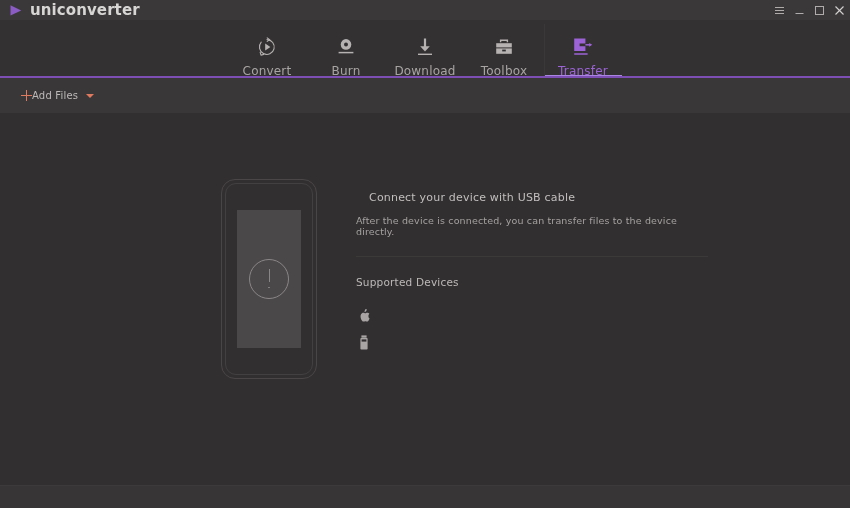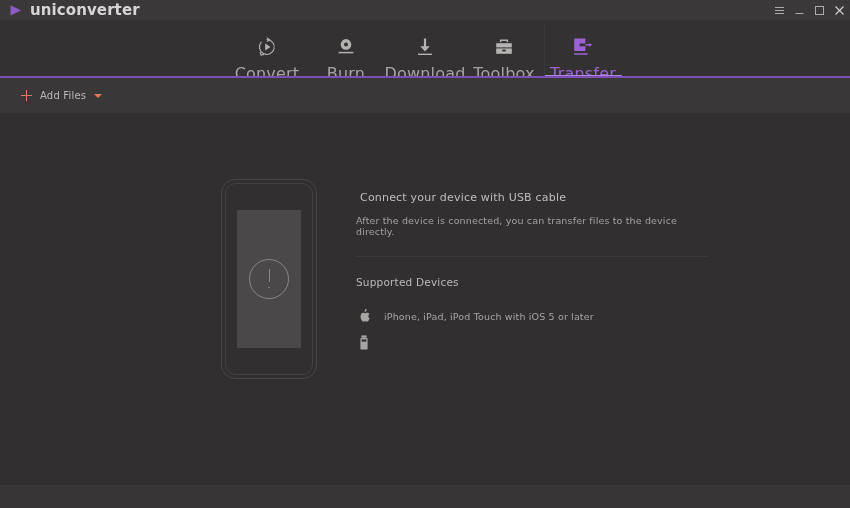--- a/index.html
+++ b/index.html
@@ -98,21 +98,21 @@
     position: relative;
   }
   .navitem .navicon {
     height: 20px;
     display: flex;
     align-items: center;
     justify-content: center;
     margin-bottom: 7px;
   }
   .navitem .navlabel {
-    font-size: 16px;
+    font-size: 12px;
     color: #a8a4a4;
     letter-spacing: .2px;
   }
   .navitem.active .navlabel { color: #9b63d6; }
   .navitem.active::before {
     content: "";
     position: absolute;
     left: 0;
     top: 4px;
     bottom: 0;
@@ -144,21 +144,20 @@
     background: #3a3738;
     flex: 0 0 auto;
     display: flex;
     align-items: center;
     padding-left: 21px;
     box-sizing: border-box;
   }
   .addfiles {
     display: flex;
     align-items: center;
-    gap: 8px;
     cursor: default;
   }
   .plus-icon {
     width: 11px;
     height: 11px;
     position: relative;
   }
   .plus-icon::before, .plus-icon::after {
     content: "";
     position: absolute;
@@ -257,21 +256,21 @@
   .infopanel {
     position: absolute;
     left: 356px;
     top: 78px;
     width: 352px;
   }
   .info-title {
     font-size: 11px;
     color: #c2bebe;
     letter-spacing: .2px;
-    margin: 0 0 11px 4px;
+    margin: 0 0 11px 13px;
     font-weight: normal;
   }
   .info-sub {
     font-size: 9.5px;
     color: #a5a1a1;
     letter-spacing: .15px;
     margin: 0 0 0 0;
   }
   .divider {
     height: 1px;
@@ -461,21 +460,20 @@
 
         <ul class="devlist">
 
           <li class="devitem">
             <span class="devicon">
               <svg width="12" height="14" viewBox="0 0 12 14">
                 <path d="M6.5 0.2 C6.0 0.9 5.4 1.9 5.6 2.9 C6.5 3.0 7.2 2.2 7.5 1.5 C7.8 0.9 7.6 0.3 7.5 0.1 C7.2 0.0 6.8 0.0 6.5 0.2 Z" fill="#a9a5a5"></path>
                 <path d="M9.4 7.1 C9.4 5.7 10.2 5.0 10.4 4.8 C9.8 4.0 8.9 3.8 8.5 3.8 C7.6 3.7 6.7 4.3 6.3 4.3 C5.9 4.3 5.1 3.8 4.4 3.8 C3.4 3.8 2.5 4.4 2.0 5.3 C1.0 7.1 1.7 9.8 2.7 11.2 C3.2 11.9 3.8 12.7 4.5 12.6 C5.2 12.6 5.5 12.2 6.3 12.2 C7.1 12.2 7.3 12.6 8.1 12.6 C8.8 12.6 9.3 11.9 9.8 11.2 C10.3 10.4 10.6 9.6 10.6 9.6 C10.5 9.5 9.4 9.1 9.4 7.1 Z" fill="#a9a5a5"></path>
               </svg>
             </span>
-            <span class="devtext">iPhone, iPad, iPod Touch with iOS 5 or later</span>
           </li>
 
 
           <li class="devitem">
             <span class="devicon">
               <svg width="10" height="15" viewBox="0 0 10 15">
                 <rect x="2.4" y="0.4" width="5.2" height="2.3" fill="#a9a5a5"></rect>
                 <rect x="1.4" y="2.9" width="7.2" height="11.6" rx="0.8" fill="#a9a5a5"></rect>
                 <rect x="2.6" y="4.4" width="4.8" height="2.2" fill="#322f30"></rect>
               </svg>

